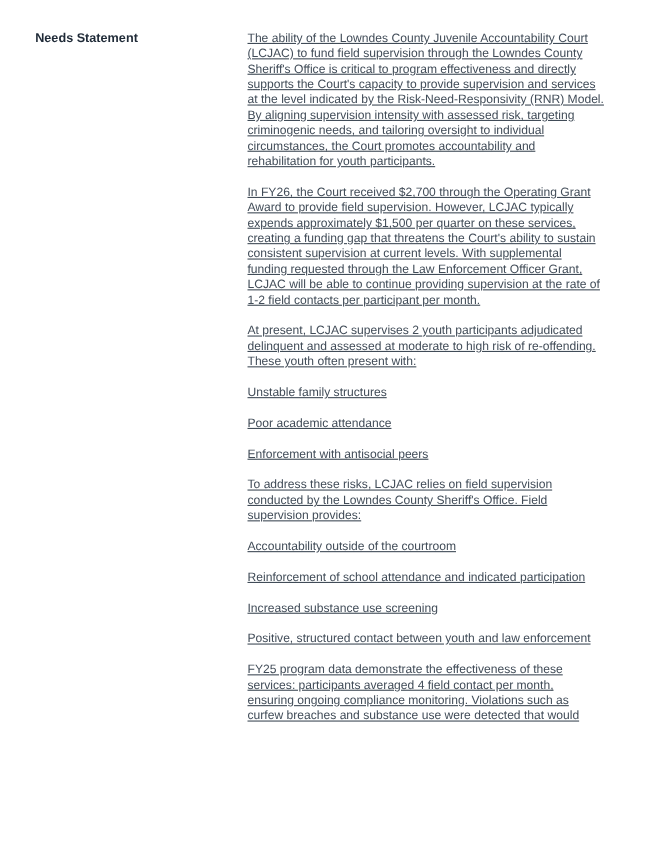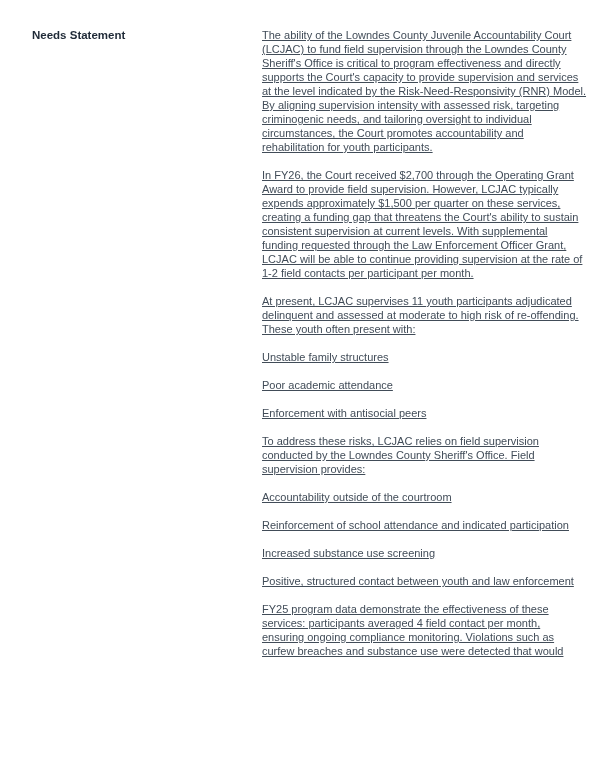--- a/index.html
+++ b/index.html
@@ -1,20 +1,20 @@
 <!DOCTYPE html>
 <html style="--text-color: #414c58; --label-color: #1f2a37; --bg-color: #ffffff;"><head>
 <meta charset="utf-8">
 <style>
   :root {
     --text-color: #414c58;
     --label-color: #1f2a37;
     --bg-color: #ffffff;
   }
-  * { margin: 0; padding: 0; box-sizing: border-box; gap: 37px; }
+  * { margin: 0; padding: 0; box-sizing: border-box; }
   html, body {
     background: var(--bg-color);
   }
   body {
     width: 600px;
     min-height: 776px;
     font-family: "Liberation Sans", sans-serif;
     color: var(--text-color);
     overflow-x: hidden;
   }
@@ -60,21 +60,21 @@
 circumstances, the Court promotes accountability and
 rehabilitation for youth participants.</p>
       <p class="para">In FY26, the Court received $2,700 through the Operating Grant
 Award to provide field supervision. However, LCJAC typically
 expends approximately $1,500 per quarter on these services,
 creating a funding gap that threatens the Court's ability to sustain
 consistent supervision at current levels. With supplemental
 funding requested through the Law Enforcement Officer Grant,
 LCJAC will be able to continue providing supervision at the rate of
 1-2 field contacts per participant per month.</p>
-      <p class="para">At present, LCJAC supervises 11 youth participants adjudicated
+      <p class="para">At present, LCJAC supervises 2 youth participants adjudicated
 delinquent and assessed at moderate to high risk of re-offending.
 These youth often present with:</p>
       <p class="para">Unstable family structures</p>
       <p class="para">Poor academic attendance</p>
       <p class="para">Enforcement with antisocial peers</p>
       <p class="para">To address these risks, LCJAC relies on field supervision
 conducted by the Lowndes County Sheriff's Office. Field
 supervision provides:</p>
       <p class="para">Accountability outside of the courtroom</p>
       <p class="para">Reinforcement of school attendance and indicated participation</p>

